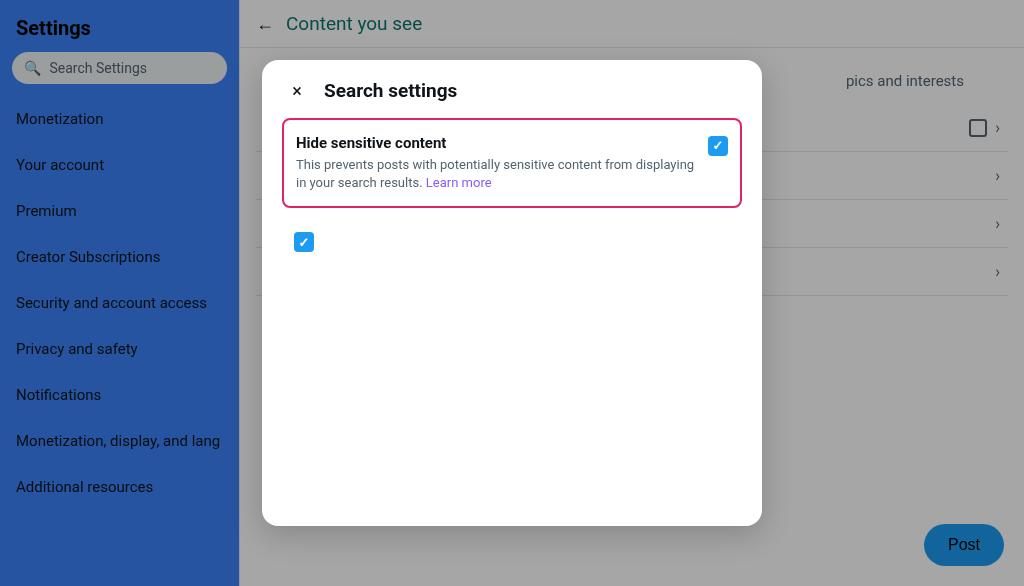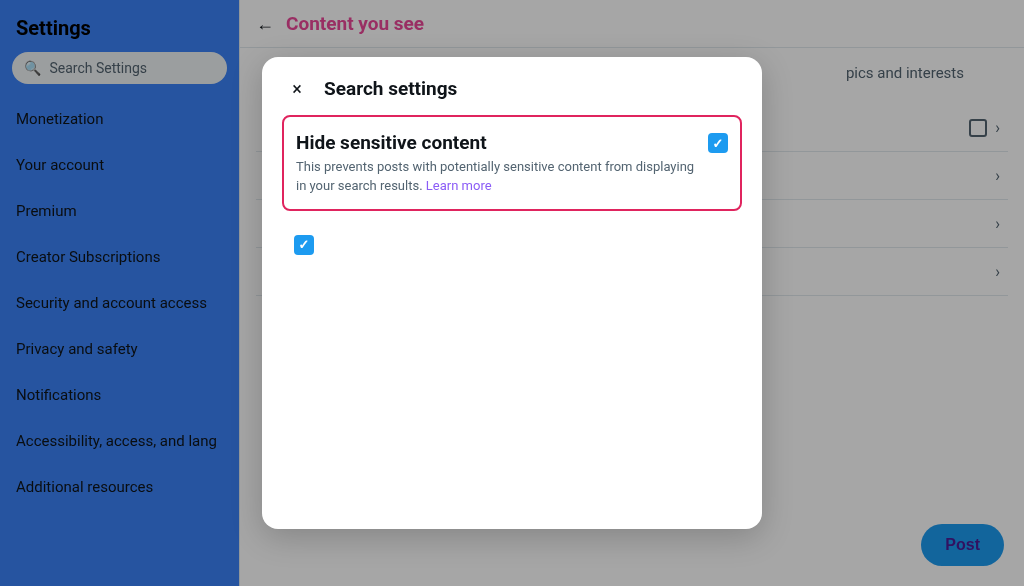--- a/index.html
+++ b/index.html
@@ -87,35 +87,35 @@
     }
 
     .back-arrow {
       font-size: 18px;
       color: #0f1419;
       cursor: pointer;
     }
 
     .main-title {
       font-size: 19px;
-      font-weight: 700;
-      color: #ec4899;
+      font-weight: 400;
+      color: #0f766e;
     }
 
     .content-area {
       flex: 1;
       padding: 16px;
       position: relative;
     }
 
     .topics-label {
       font-size: 15px;
       color: #536471;
       position: absolute;
-      top: 16px;
+      top: 24px;
       right: 60px;
     }
 
     .content-rows {
       margin-top: 40px;
     }
 
     .content-row {
       display: flex;
       align-items: center;
@@ -137,26 +137,26 @@
       border-radius: 3px;
       margin-right: 8px;
     }
 
     
     .post-btn {
       position: absolute;
       bottom: 20px;
       right: 20px;
       background: #1d9bf0;
-      color: #4c1d95;
+      color: #000000;
       border: none;
       border-radius: 999px;
       padding: 12px 24px;
       font-size: 16px;
-      font-weight: 700;
+      font-weight: 400;
       cursor: pointer;
     }
 
     
     .modal-overlay {
       position: absolute;
       inset: 0;
       background: rgba(0,0,0,0.35);
       display: flex;
       align-items: center;
@@ -214,21 +214,21 @@
     .setting-item.highlighted {
       border: 2px solid #e0245e;
       border-radius: 8px;
     }
 
     .setting-item-text {
       flex: 1;
     }
 
     .setting-item-title {
-      font-size: 19px;
+      font-size: 15px;
       font-weight: 700;
       color: #0f1419;
       margin-bottom: 4px;
     }
 
     .setting-item-desc {
       font-size: 13px;
       color: #536471;
       line-height: 1.4;
     }
@@ -277,21 +277,21 @@
       <span class="search-input-fake">Search Settings</span>
     </div>
     <ul class="sidebar-nav">
       <li>Monetization</li>
       <li>Your account</li>
       <li>Premium</li>
       <li>Creator Subscriptions</li>
       <li>Security and account access</li>
       <li>Privacy and safety</li>
       <li>Notifications</li>
-      <li>Accessibility, access, and lang</li>
+      <li>Monetization, display, and lang</li>
       <li>Additional resources</li>
     </ul>
   </div>
 
   <div class="main-content">
     <div class="main-header">
       <span class="back-arrow">←</span>
       <span class="main-title">Content you see</span>
     </div>
     <div class="content-area">

